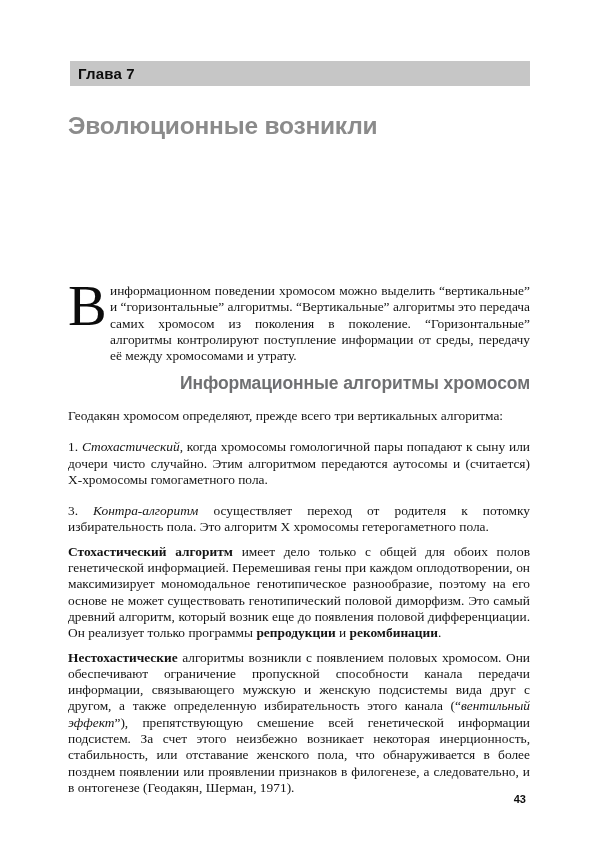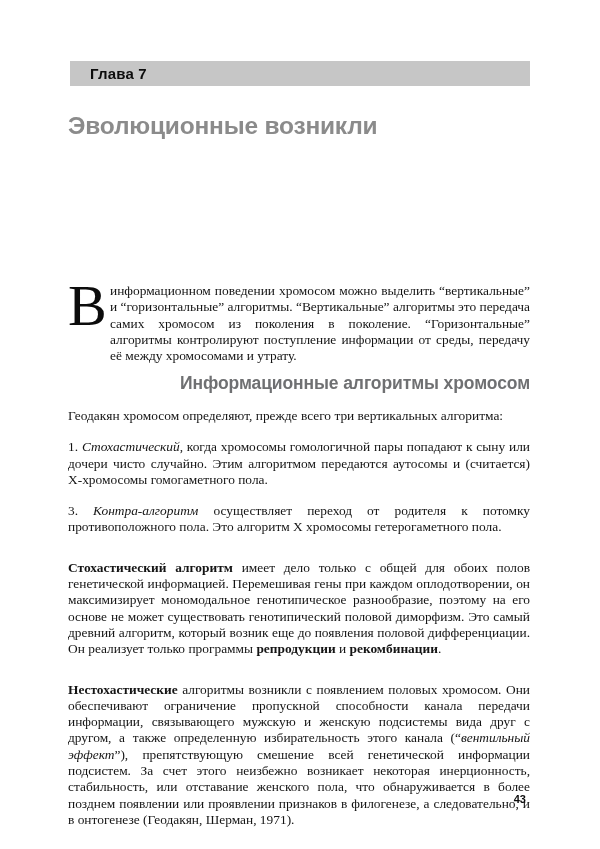--- a/index.html
+++ b/index.html
@@ -19,21 +19,21 @@
   .chapter-bar {
     box-sizing: border-box;
     margin: 61px 70px 0 70px;
     width: 460px;
     height: 25px;
     background: var(--bar-bg, #c6c6c6);
     font-family: "Liberation Sans", sans-serif;
     font-weight: bold;
     font-size: 15px;
     line-height: 25px;
-    padding-left: 20px;
+    padding-left: 8px;
     color: #0d0d0d;
     letter-spacing: 0.2px;
   }
   .doc-title {
     margin: 26px 70px 0 68px;
     font-family: "Liberation Sans", sans-serif;
     font-weight: bold;
     font-size: 24.5px;
     line-height: 28px;
     color: var(--title-gray, #8b8b8b);
@@ -73,21 +73,21 @@
     letter-spacing: -0.1px;
     text-align: right;
   }
   .lead-para {
     margin-top: 9px;
   }
   .numbered-para {
     margin-top: 15px;
   }
   .block-para {
-    margin-top: 24px;
+    margin-top: 8px;
   }
   .run-n { font-style: normal; font-weight: normal; }
   .run-i { font-style: italic; }
   .run-b { font-weight: bold; }
   .page-number {
     position: absolute;
     top: 793px;
     right: 74px;
     font-family: "Liberation Sans", sans-serif;
     font-weight: bold;
@@ -113,21 +113,21 @@
       <span><span class="run-n">информационном поведении хромосом можно выделить “вертикальные” и “горизонтальные” алгоритмы. “Вертикальные” алгоритмы это передача самих хромосом из поколения в поколение. “Горизонтальные” алгоритмы контролируют поступление информации от среды, передачу её между хромосомами и утрату.</span></span>
     </div>
 
     <h2 class="section-heading">Информационные алгоритмы хромосом</h2>
 
     <div class="para lead-para">Геодакян хромосом определяют, прежде всего три вертикальных алгоритма:</div>
 
     <div class="para numbered-para"><span class="run-n">1. </span><span class="run-i">Стохастический</span><span class="run-n">, когда хромосомы гомологичной пары попадают к сыну или дочери чисто случайно. Этим алгоритмом передаются аутосомы и (считается) X-хромосомы гомогаметного пола.</span></div>
 
 
-    <div class="para numbered-para"><span class="run-n">3. </span><span class="run-i">Контра-алгоритм</span><span class="run-n"> осуществляет переход от родителя к потомку противоположного пола. Это алгоритм X хромосомы гетерогаметного пола.</span></div>
+    <div class="para numbered-para"><span class="run-n">3. </span><span class="run-i">Контра-алгоритм</span><span class="run-n"> осуществляет переход от родителя к потомку избирательность пола. Это алгоритм X хромосомы гетерогаметного пола.</span></div>
 
     <div class="para block-para"><span class="run-b">Стохастический алгоритм</span><span class="run-n"> имеет дело только с общей для обоих полов генетической информацией. Перемешивая гены при каждом оплодотворении, он максимизирует мономодальное генотипическое разнообразие, поэтому на его основе не может существовать генотипический половой диморфизм. Это самый древний алгоритм, который возник еще до появления половой дифференциации. Он реализует только программы </span><span class="run-b">репродукции</span><span class="run-n"> и </span><span class="run-b">рекомбинации</span><span class="run-n">.</span></div>
 
     <div class="para block-para"><span class="run-b">Нестохастические</span><span class="run-n"> алгоритмы возникли с появлением половых хромосом. Они обеспечивают ограничение пропускной способности канала передачи информации, связывающего мужскую и женскую подсистемы вида друг с другом, а также определенную избирательность этого канала (“</span><span class="run-i">вентильный эффект</span><span class="run-n">”), препятствующую смешение всей генетической информации подсистем. За счет этого неизбежно возникает некоторая инерционность, стабильность, или отставание женского пола, что обнаруживается в более позднем появлении или проявлении признаков в филогенезе, а следовательно, и в онтогенезе (Геодакян, Шерман, 1971).</span></div>
 
   </div>
 
   <div class="page-number">43</div>
 
 </div>

